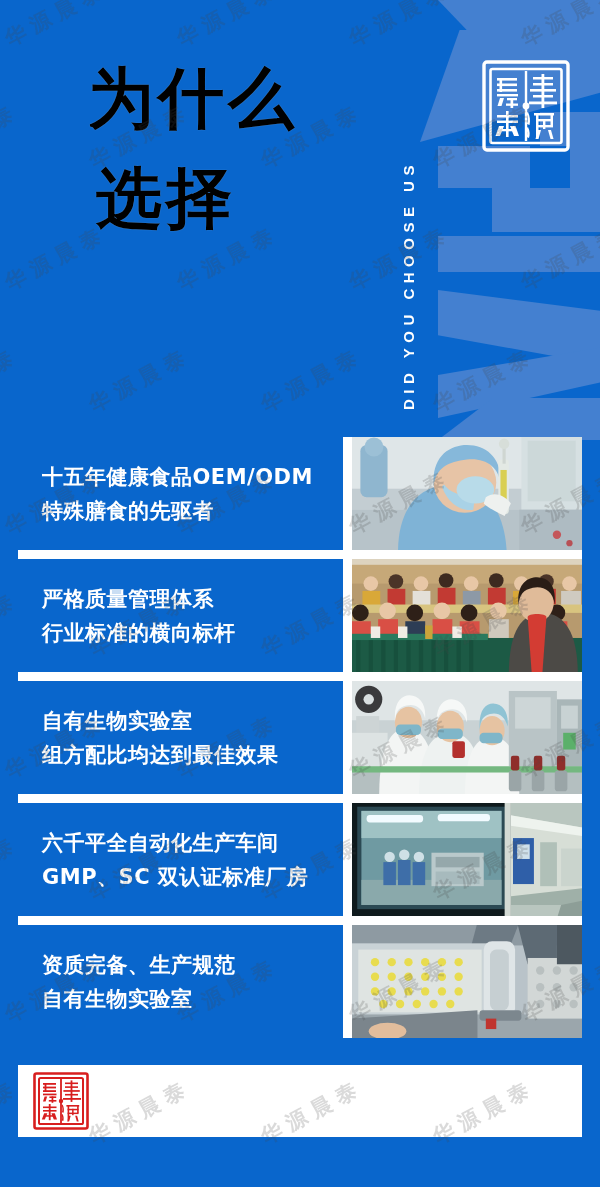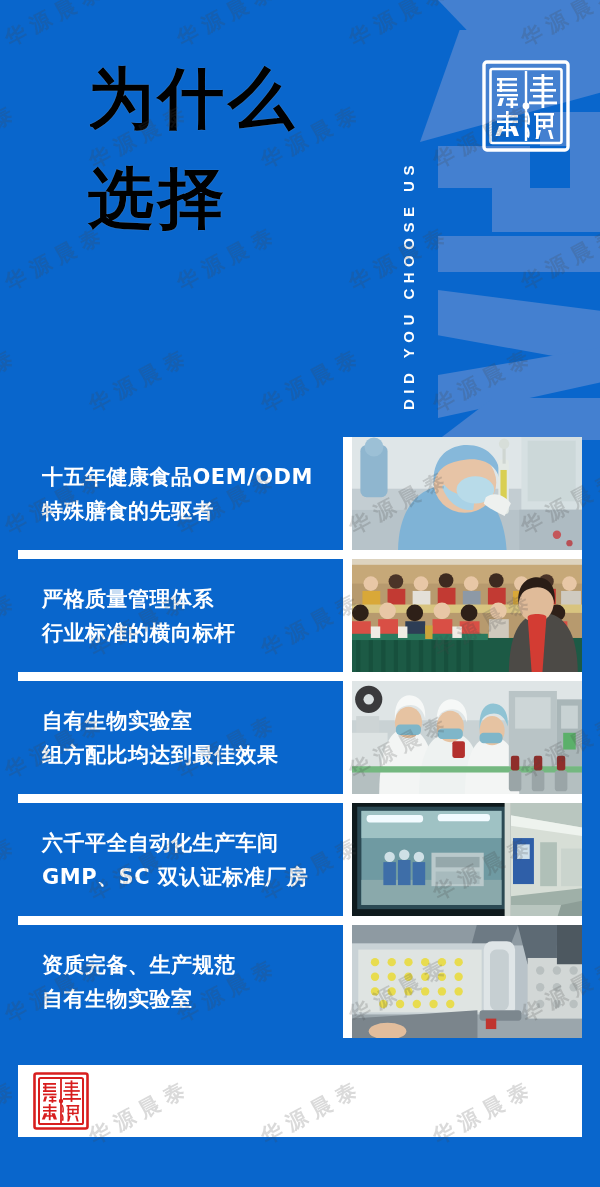--- a/index.html
+++ b/index.html
@@ -95,21 +95,21 @@
     left:88px; top:48px;
     color:#000000;
     font-family:"DejaVu Serif","Liberation Serif",serif;
     font-weight:700;
     font-size:66px;
     line-height:100px;
     letter-spacing:4px;
     text-shadow:0 0 1px rgba(255,255,255,.4);
   }
   .title-line{ display:block; white-space:nowrap; }
-  .title-line.l2{ margin-left:0px; }
+  .title-line.l2{ margin-left:8px; }
   .title-line.l3{ margin-left:0px; }
 
   .vert-text{
     position:absolute;
     left:400px; top:20px;
     height:390px;
     width:30px;
     color:#ffffff;
     font-size:15px;
     font-weight:700;

